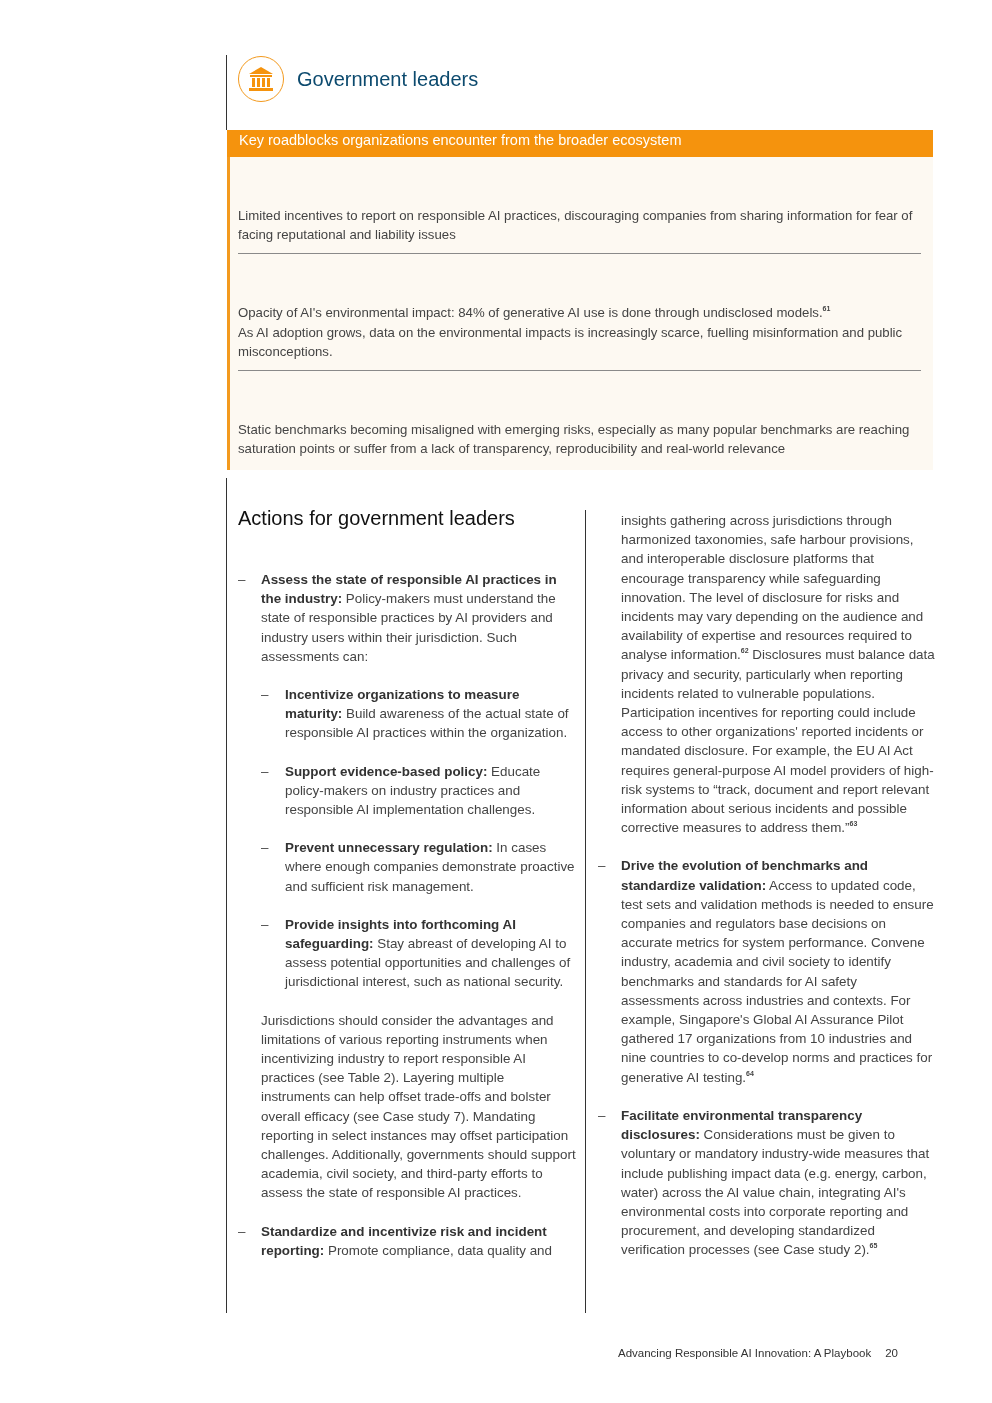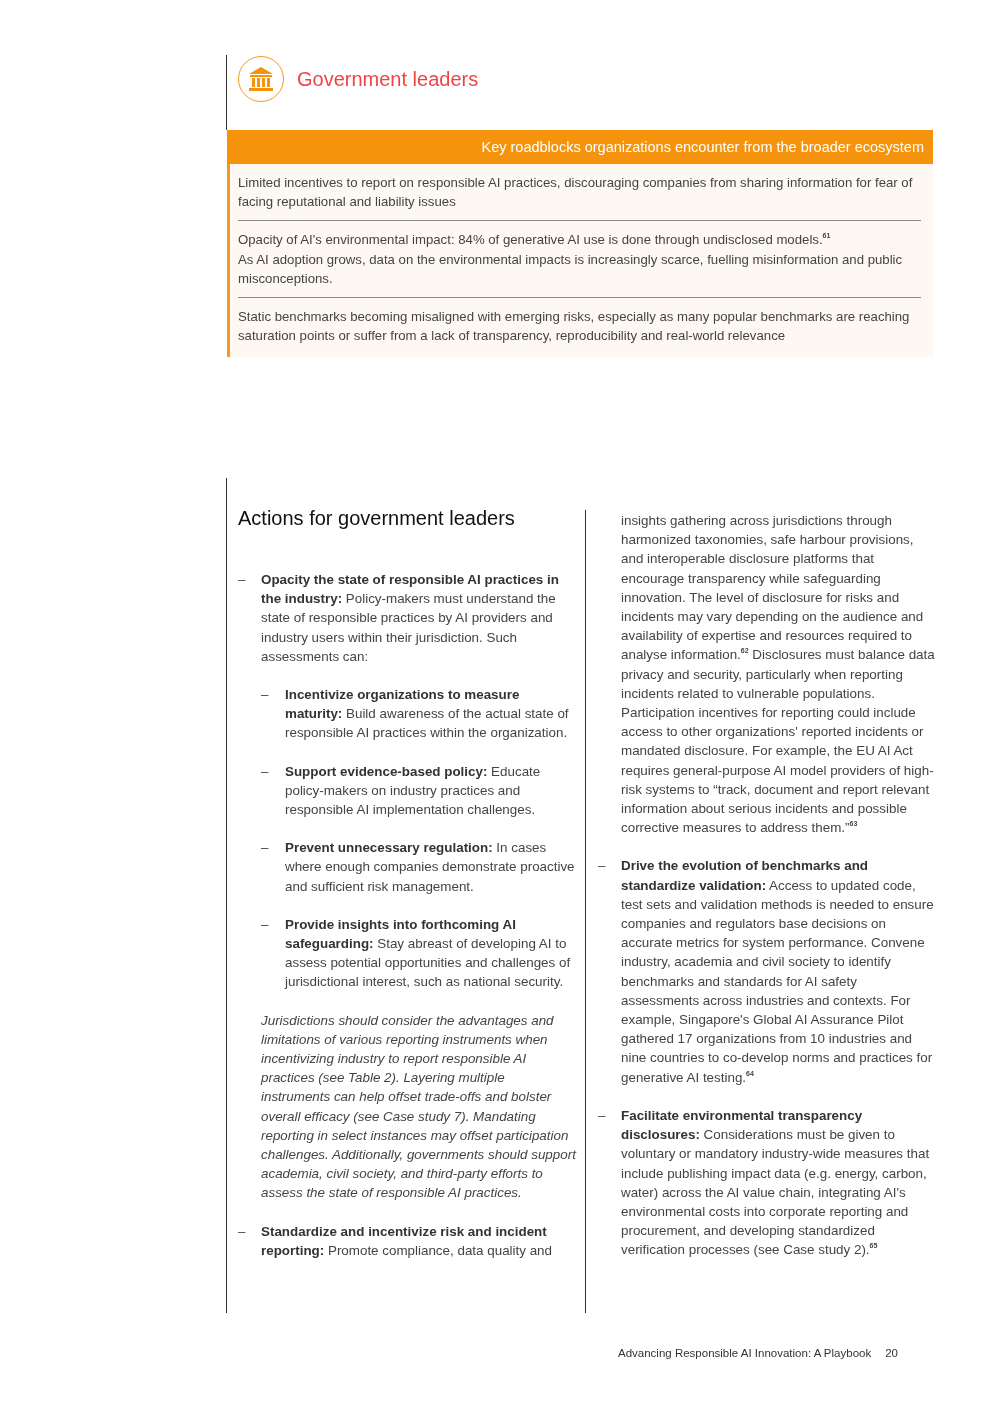--- a/index.html
+++ b/index.html
@@ -1,39 +1,39 @@
 <!DOCTYPE html>
 <html><head>
 <meta charset="utf-8">
 <style>
   html, body { margin:0; padding:0; background:#ffffff; }
   body { width:992px; height:1403px; position:relative; overflow:hidden;
          font-family:"Liberation Sans", sans-serif; color:#4a4a4a; }
   .vline { position:absolute; left:226px; width:1px; background:#333; }
   .header { position:absolute; left:238px; top:54px; height:50px; display:flex; align-items:center; }
   .icon-circle { width:46px; height:46px; border-radius:50%; border:1.5px solid #f39a1e; display:flex; align-items:center; justify-content:center; box-sizing:border-box; }
-  .section-title { margin-left:13px; font-size:20px; color:#ef4444; }
+  .section-title { margin-left:13px; font-size:20px; color:#0c4a6e; }
   .roadblocks { position:absolute; left:227px; top:130px; width:706px; background:#fdf9f2; border-left:3px solid #f39a1e; box-sizing:border-box; }
-  .rb-head { background:#f5930d; color:#fff; font-size:14.5px; padding:9px 9px 9px 9px; margin-left:-3px; padding-left:12px;text-align:right; }
+  .rb-head { background:#f5930d; color:#fff; font-size:14.5px; padding:2px 9px 9px 9px; margin-left:-3px; padding-left:12px; }
   .rb-list { padding:0 12px 0 8px; }
-  .rb-item { font-size:13.2px; line-height:19.2px; padding:9px 0 9px 0; border-bottom:1px solid #8a8a8a; color:#444; }
+  .rb-item { font-size:13.2px; line-height:19.2px; padding:9px 0 9px 0; border-bottom:1px solid #8a8a8a; color:#444;margin-top:40px; }
   .rb-item:last-child { border-bottom:none; padding-bottom:12px; }
   sup { font-size:7px; font-weight:bold; vertical-align:6px; line-height:0; }
   .col { position:absolute; font-size:13.4px; line-height:19.2px; color:#444; }
   .col-left { left:238px; top:505px; width:338px; }
   .col-right { left:598px; top:511px; width:338px; }
   .col-divider { position:absolute; left:585px; top:510px; width:1px; height:803px; background:#333; }
   .actions-title { font-size:20px; color:#111; margin:0 0 39px 0; line-height:26px; }
   .bullet { display:flex; margin-bottom:19px; }
   .dash { width:23px; flex:none; }
   .bullet-body { flex:1; }
   .sub-bullet { display:flex; margin-top:19px; }
   .sub-bullet .dash { width:24px; }
   b { color:#333; }
-  .para { margin-top:19px;font-style:italic; }
+  .para { margin-top:19px; }
   .footer { position:absolute; left:618px; top:1347px; font-size:11.5px; color:#333; }
   .footer .pg { margin-left:14px; }
 </style>
 </head>
 <body>
 
 <div class="vline" style="top:55px;height:75px;"></div>
 <div class="vline" style="top:478px;height:835px;"></div>
 
 <div class="header">
@@ -59,21 +59,21 @@
     <div class="rb-item"><span>Static benchmarks becoming misaligned with emerging risks, especially as many popular benchmarks are reaching saturation points or suffer from a lack of transparency, reproducibility and real-world relevance</span></div>
   </div>
 </div>
 
 <div class="col col-left">
   <div class="actions-title">Actions for government leaders</div>
 
   <div class="bullet">
     <span class="dash">–</span>
     <div class="bullet-body">
-      <b>Opacity the state of responsible AI practices in the industry:</b><span> Policy-makers must understand the state of responsible practices by AI providers and industry users within their jurisdiction. Such assessments can:</span>
+      <b>Assess the state of responsible AI practices in the industry:</b><span> Policy-makers must understand the state of responsible practices by AI providers and industry users within their jurisdiction. Such assessments can:</span>
       <div class="sub-bullet">
         <span class="dash">–</span>
         <div><b>Incentivize organizations to measure maturity:</b><span> Build awareness of the actual state of responsible AI practices within the organization.</span></div>
       </div>
       <div class="sub-bullet">
         <span class="dash">–</span>
         <div><b>Support evidence-based policy:</b><span> Educate policy-makers on industry practices and responsible AI implementation challenges.</span></div>
       </div>
       <div class="sub-bullet">
         <span class="dash">–</span>

